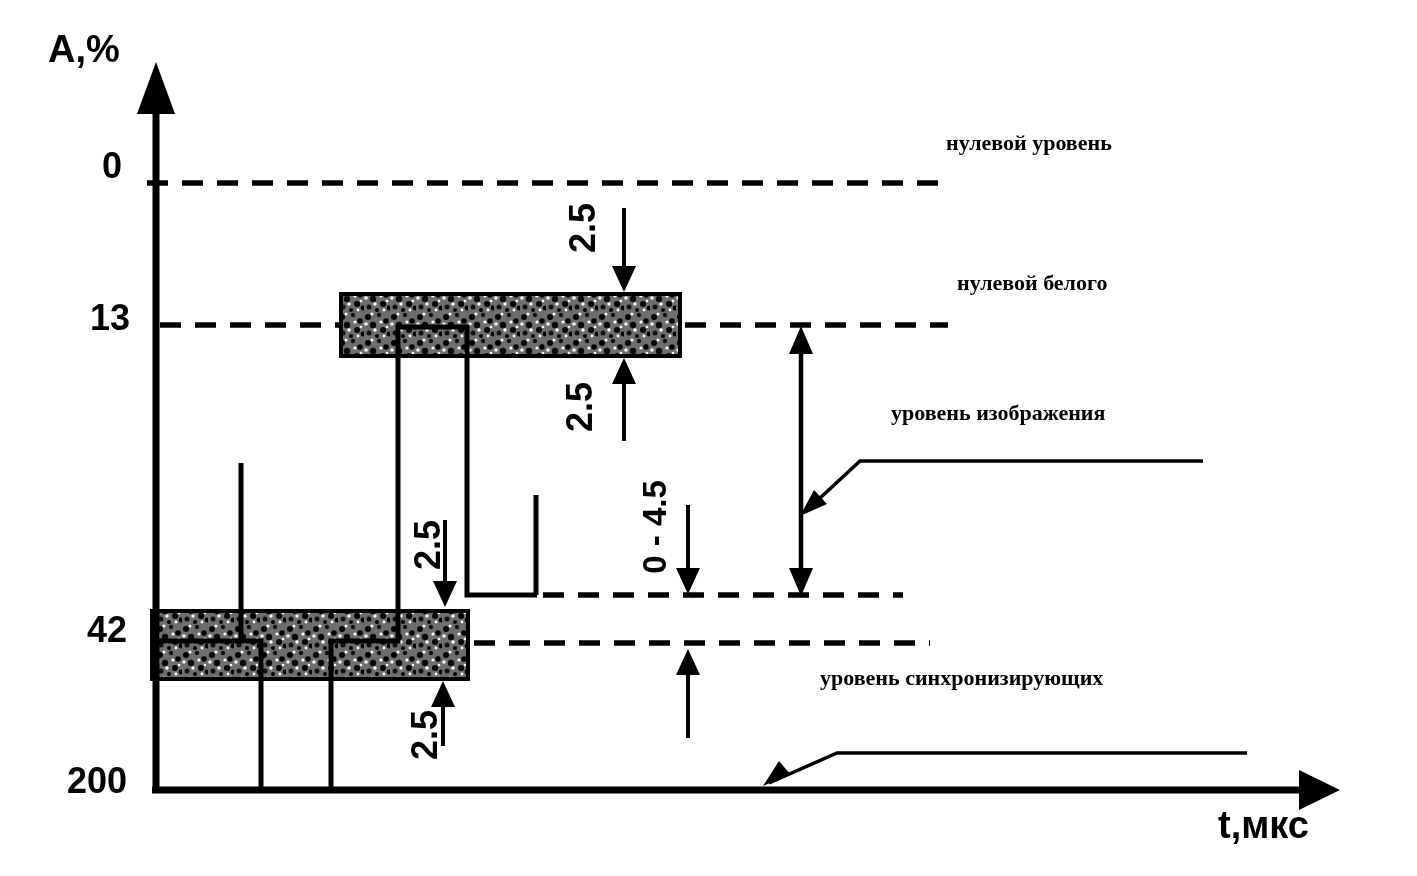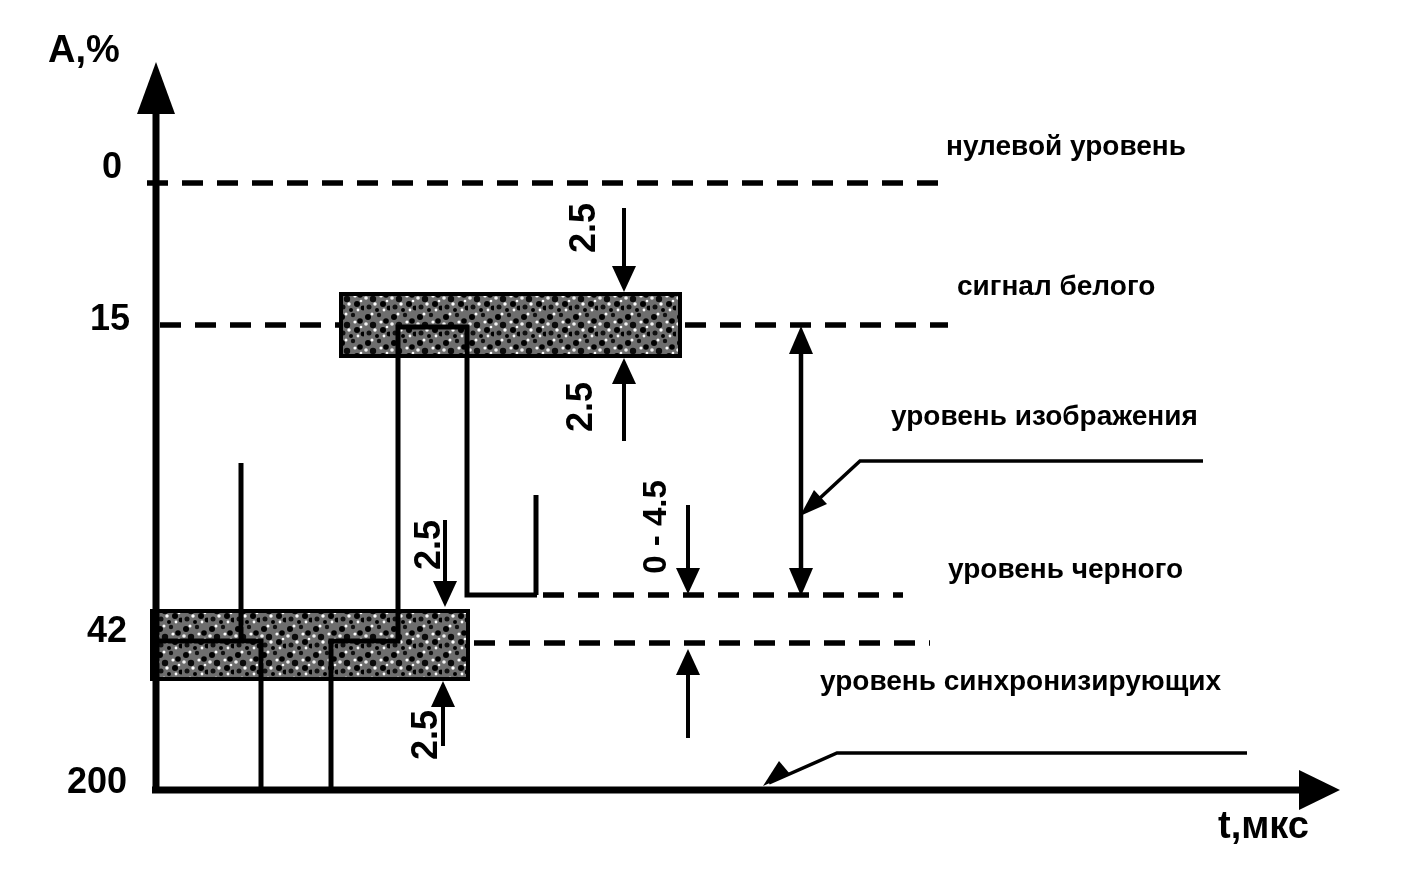--- a/index.html
+++ b/index.html
@@ -6,21 +6,21 @@
   .stage{
     position:relative;width:1417px;height:876px;background:#ffffff;
     font-family:"Liberation Sans",sans-serif;overflow:hidden;
   }
   .stage svg{position:absolute;left:0;top:0;}
   .lbl{
     position:absolute;color:#000;font-weight:bold;white-space:nowrap;
     font-family:"Liberation Sans",sans-serif;line-height:1.05;
   }
   .f38{font-size:38px;}
-  .f34{font-size:28px;}
+  .f34{font-size:22px;font-family:Liberation Serif, serif;}
   .f36{font-size:36px;}
   .f33{font-size:33px;}
   .tick{text-align:right;}
   .rot{transform:translate(-50%,-50%) rotate(-90deg);transform-origin:center;}
 </style>
 </head>
 <body>
 
 <div class="stage">
 
@@ -102,28 +102,27 @@
     <g>
       <polyline points="1247,753 837,753 769,783" fill="none" stroke="#000" stroke-width="3.5"></polyline>
       <polygon points="763,786 779,761 790,774" fill="#000"></polygon>
     </g>
   </svg>
 
   <div class="lbl f38" style="left:48px;top:30px">A,%</div>
   <div class="lbl f38" style="left:1218px;top:806px">t,мкс</div>
 
   <div class="lbl f36 tick" style="left:60px;top:147px;width:62px">0</div>
-  <div class="lbl f36 tick" style="left:58px;top:299px;width:72px">15</div>
+  <div class="lbl f36 tick" style="left:58px;top:299px;width:72px">13</div>
   <div class="lbl f36 tick" style="left:55px;top:611px;width:72px">42</div>
   <div class="lbl f36 tick" style="left:38px;top:762px;width:89px">200</div>
 
   <div class="lbl f34" style="left:946px;top:131px">нулевой уровень</div>
-  <div class="lbl f34" style="left:957px;top:271px">сигнал белого</div>
+  <div class="lbl f34" style="left:957px;top:271px">нулевой белого</div>
   <div class="lbl f34" style="left:891px;top:401px">уровень изображения</div>
-  <div class="lbl f34" style="left:948px;top:554px">уровень черного</div>
   <div class="lbl f34" style="left:820px;top:666px">уровень синхронизирующих</div>
 
   <div class="lbl f36 rot" style="left:583px;top:228px">2.5</div>
   <div class="lbl f36 rot" style="left:580px;top:407px">2.5</div>
   <div class="lbl f36 rot" style="left:428px;top:545px">2.5</div>
   <div class="lbl f36 rot" style="left:425px;top:735px">2.5</div>
   <div class="lbl f33 rot" style="left:655px;top:527px">0 - 4.5</div>
 
 </div>
 

